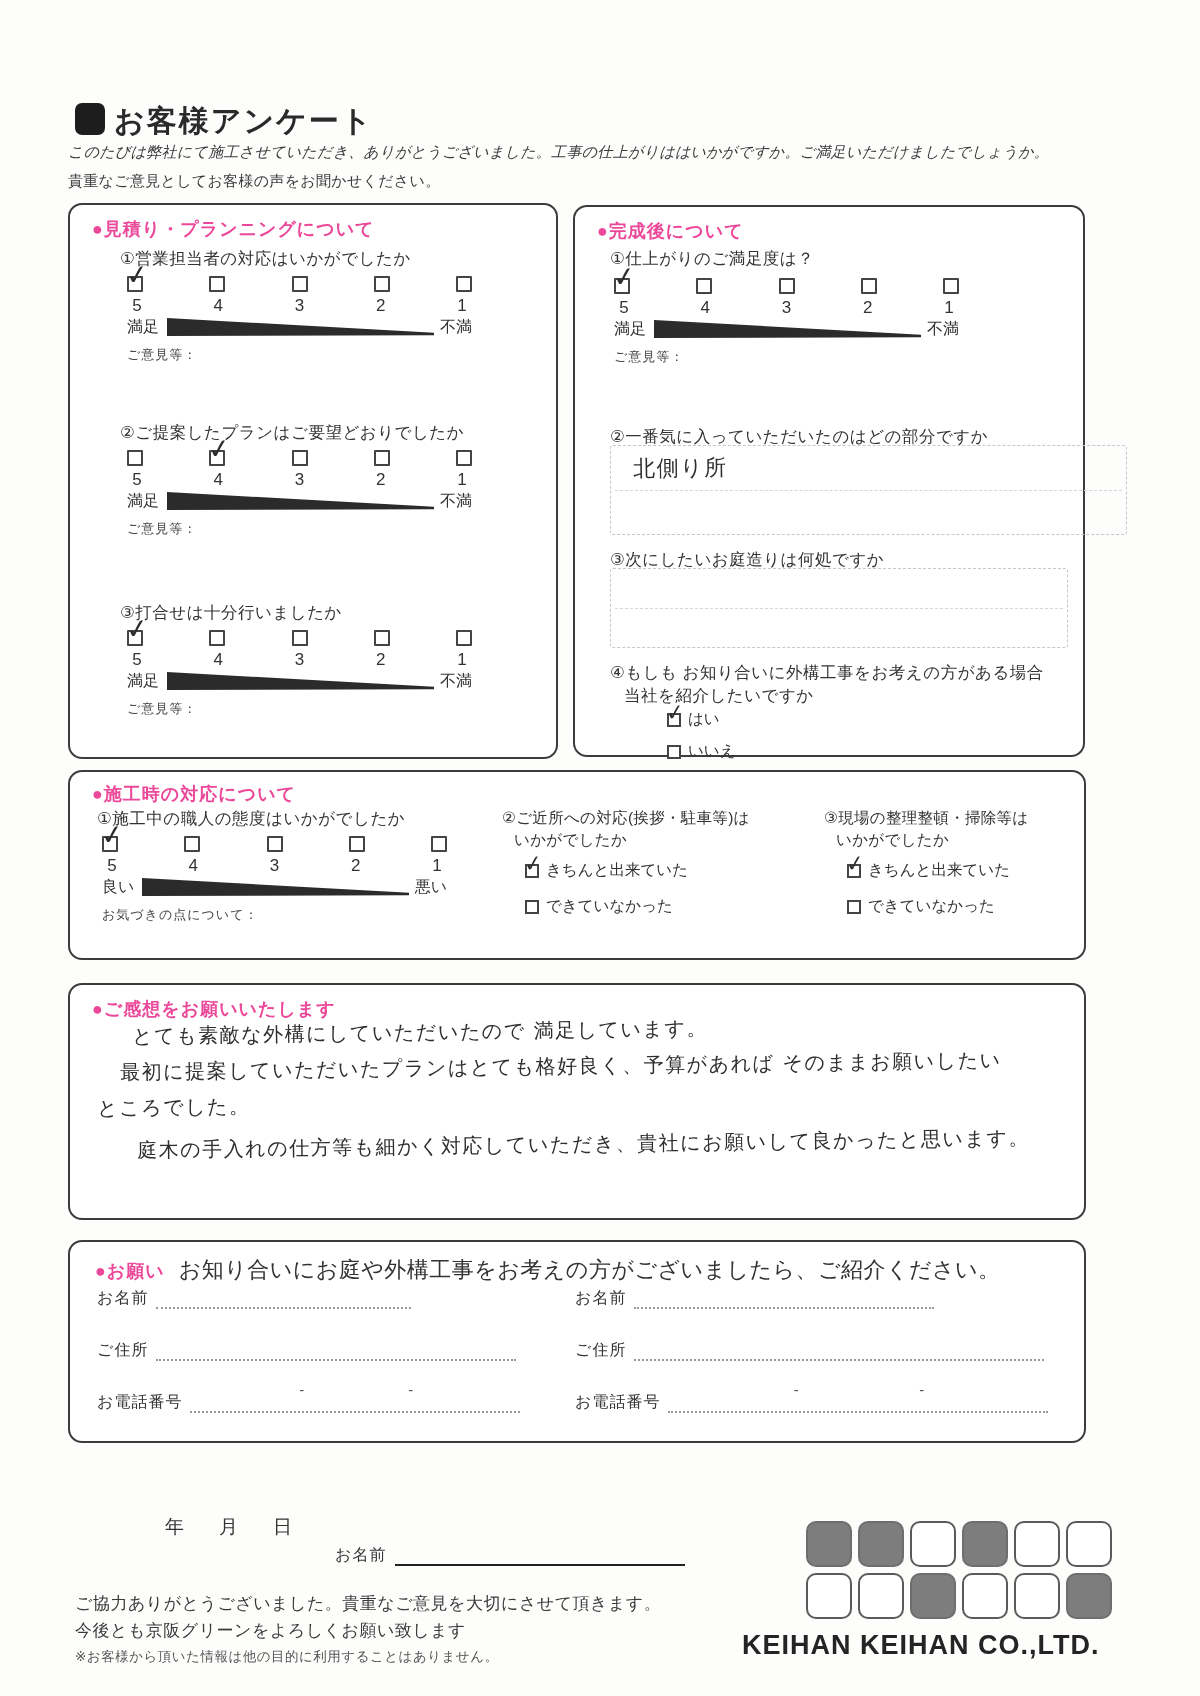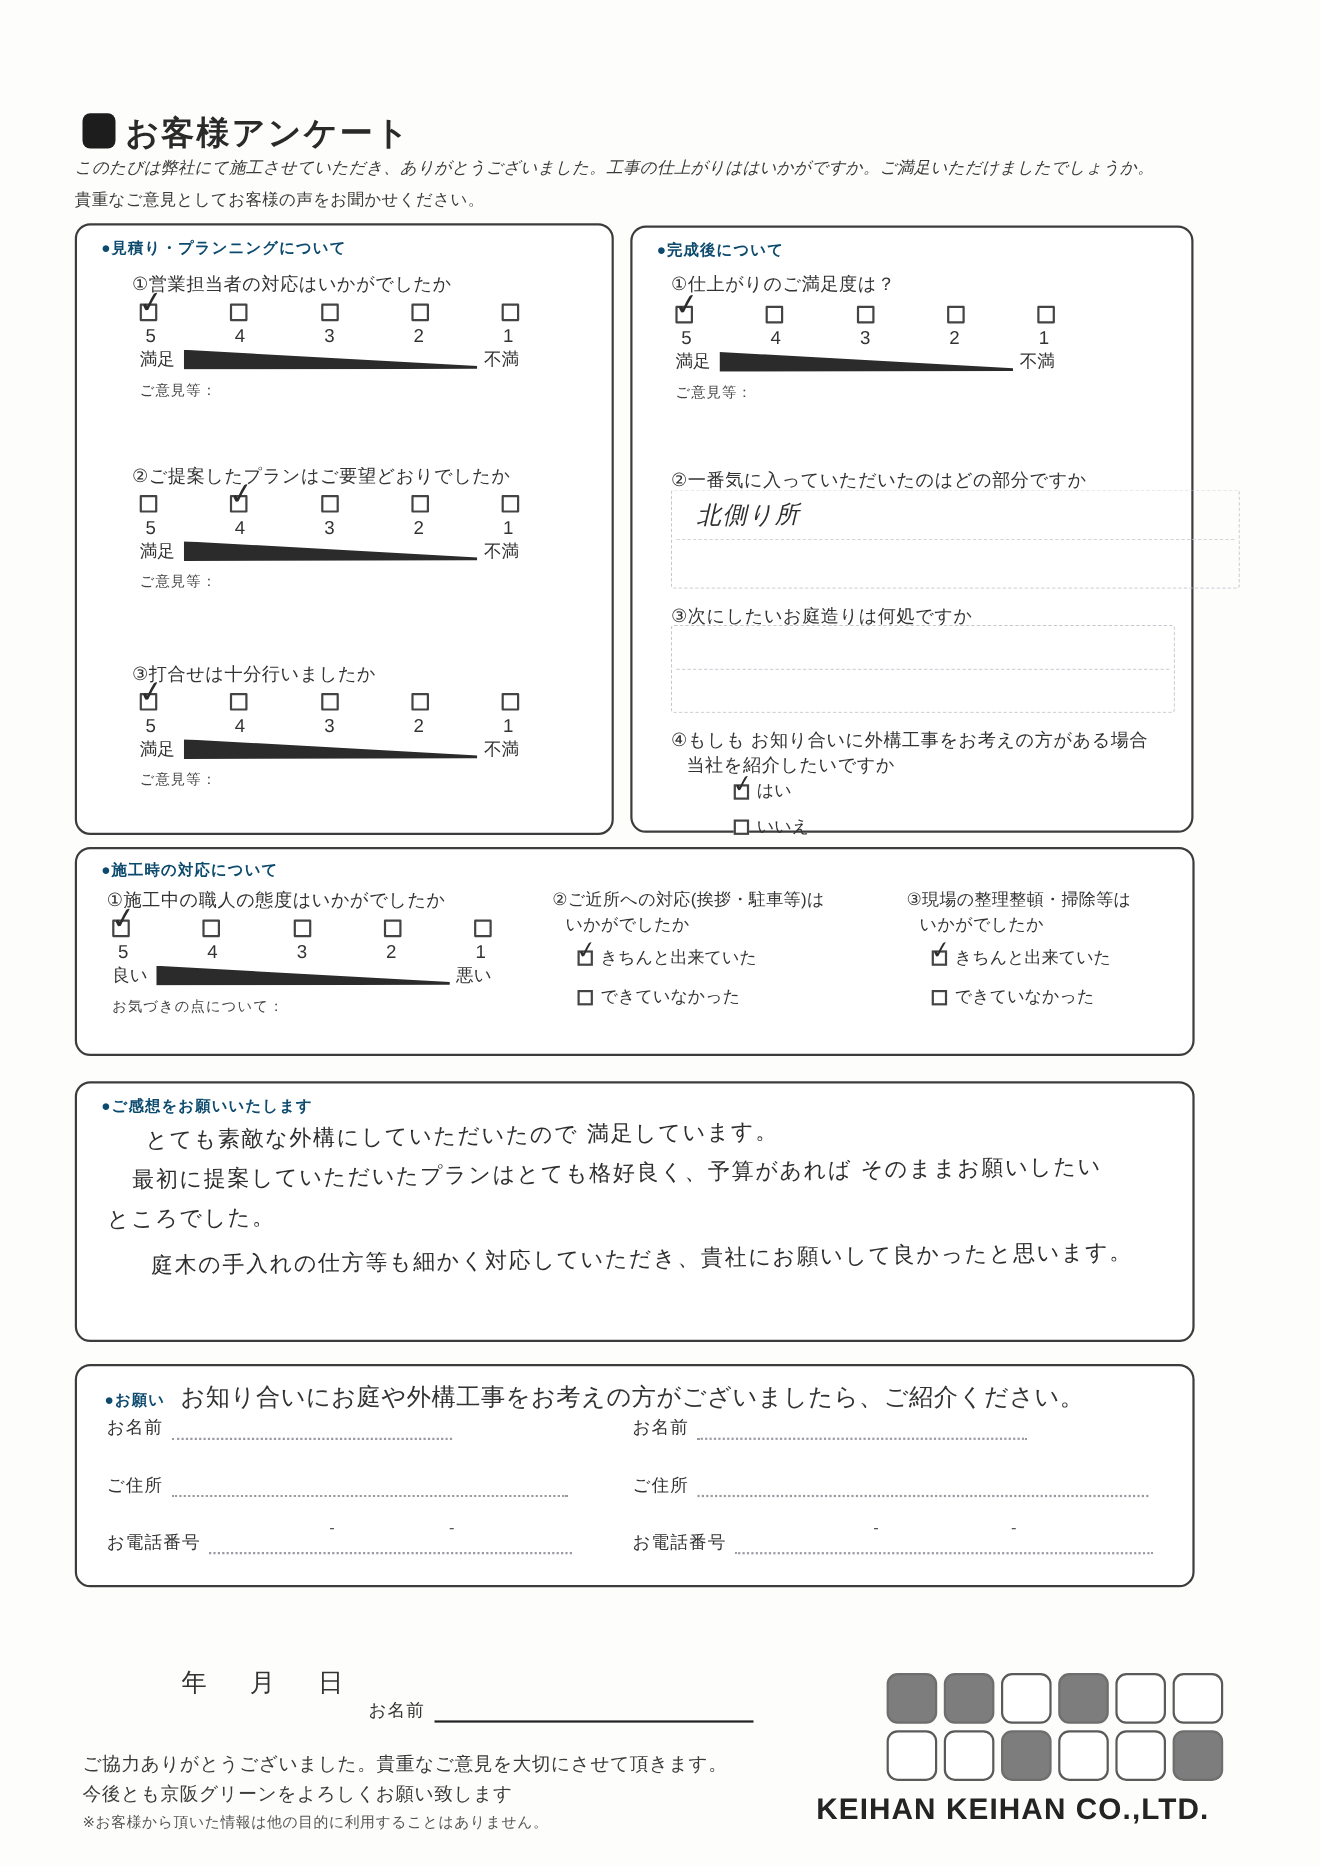--- a/index.html
+++ b/index.html
@@ -13,21 +13,21 @@
   }
   .abs { position:absolute; }
 
   
   .title-square { width:30px; height:32px; background:#1d1d1d; border-radius:7px; }
   .page-title { font-size:30px; font-weight:bold; color:#2a2a2a; letter-spacing:2px; }
   .intro { font-size:15px; color:#3a3a3a; letter-spacing:0.3px; }
 
   
   .box { position:absolute; border:2.5px solid #3c3c3c; border-radius:14px; background:#fff; }
-  .box-title { font-size:14px; font-weight:600; color:#0c4a6e; letter-spacing:1px; }
+  .box-title { font-size:18px; font-weight:600; color:#ec4899; letter-spacing:1px; }
   .q-label { font-size:16.5px; color:#333; letter-spacing:0.5px; }
   .q-label-sm { font-size:15.5px; color:#333; letter-spacing:0.3px; }
 
   
   .rating { position:absolute; width:345px; }
   .cb-row { display:flex; justify-content:space-between; height:18px; }
   .cb { width:16px; height:16px; border:2.3px solid #444; background:#fff; position:relative; border-radius:1px; }
   .cb.checked::after {
     content:"✓"; position:absolute; left:-3px; top:-16px;
     font-size:27px; line-height:1; font-weight:bold; color:#2c2c2c;
@@ -176,21 +176,21 @@
     </div>
     <div class="wedge-row">
       <span class="llabel">満足</span>
       <span class="wedge"></span>
       <span class="rlabel">不満</span>
     </div>
     <div class="comment">ご意見等：</div>
   </div>
 
   <div class="abs q-label" style="left:35px; top:219px;">②一番気に入っていただいたのはどの部分ですか</div>
-  <div class="ans-box" style="left:35px; top:238px; width:517px; height:90px;font-style:italic;">
+  <div class="ans-box" style="left:35px; top:238px; width:517px; height:90px;">
     <span class="midline"></span>
     <span class="abs hand" style="left:22px; top:8px; font-size:22px;">北側り所</span>
   </div>
 
   <div class="abs q-label" style="left:35px; top:342px;">③次にしたいお庭造りは何処ですか</div>
   <div class="ans-box" style="left:35px; top:361px; width:458px; height:80px;">
     <span class="midline"></span>
     <span class="abs hand" style="left:22px; top:8px; font-size:22px;"></span>
   </div>
 
@@ -296,21 +296,21 @@
   </div>
   <div class="field-row" style="left:505px; top:150px;">
     <span class="field-label">お電話番号</span>
     <span class="dotline" style="width:380px;">
       <span class="dash" style="left:33%;">-</span>
       <span class="dash" style="left:66%;">-</span>
     </span>
   </div>
 </div>
 
-<div class="abs" style="left:165px; top:1514px; font-size:23px; color:#333; letter-spacing:8px;">年　月　日</div>
+<div class="abs" style="left:165px; top:1514px; font-size:19px; color:#333; letter-spacing:8px;">年　月　日</div>
 <div class="abs" style="left:335px; top:1545px; font-size:16px; color:#333; letter-spacing:1px;">お名前</div>
 <div class="abs solid-line" style="left:395px; top:1536px; width:290px; height:30px;"></div>
 
 <div class="abs footer-text" style="left:75px; top:1592px;">ご協力ありがとうございました。貴重なご意見を大切にさせて頂きます。</div>
 <div class="abs footer-text" style="left:75px; top:1619px;">今後とも京阪グリーンをよろしくお願い致します</div>
 <div class="abs footer-note" style="left:75px; top:1648px;">※お客様から頂いた情報は他の目的に利用することはありません。</div>
 
 <div class="logo-grid" style="left:806px; top:1521px;">
   <span class="lg-sq filled"></span>
   <span class="lg-sq filled"></span>

